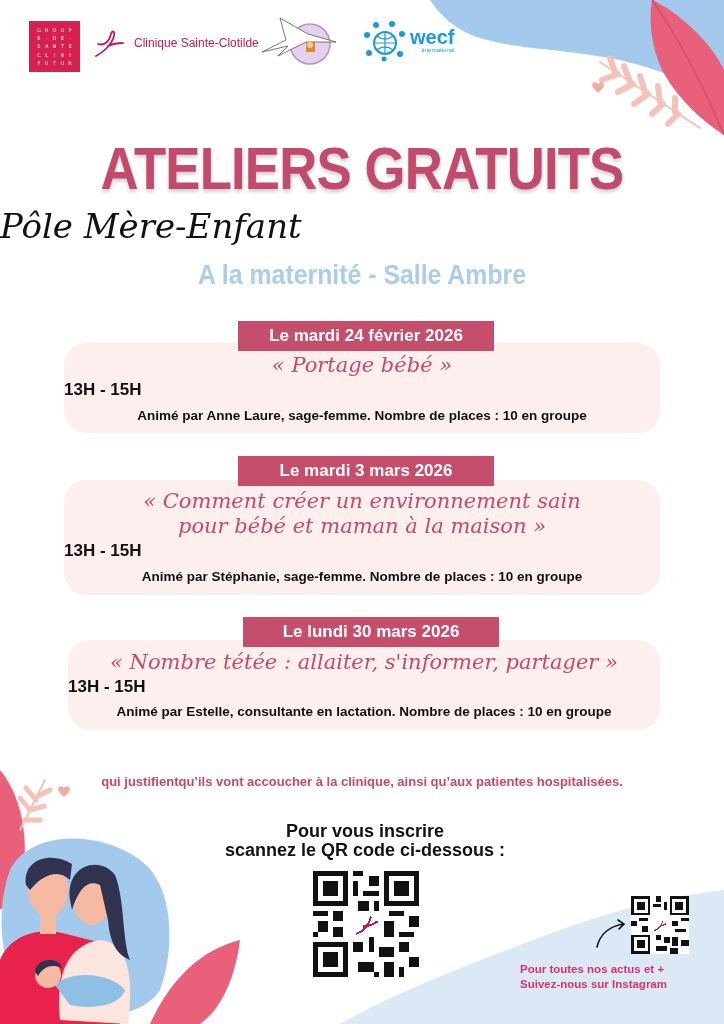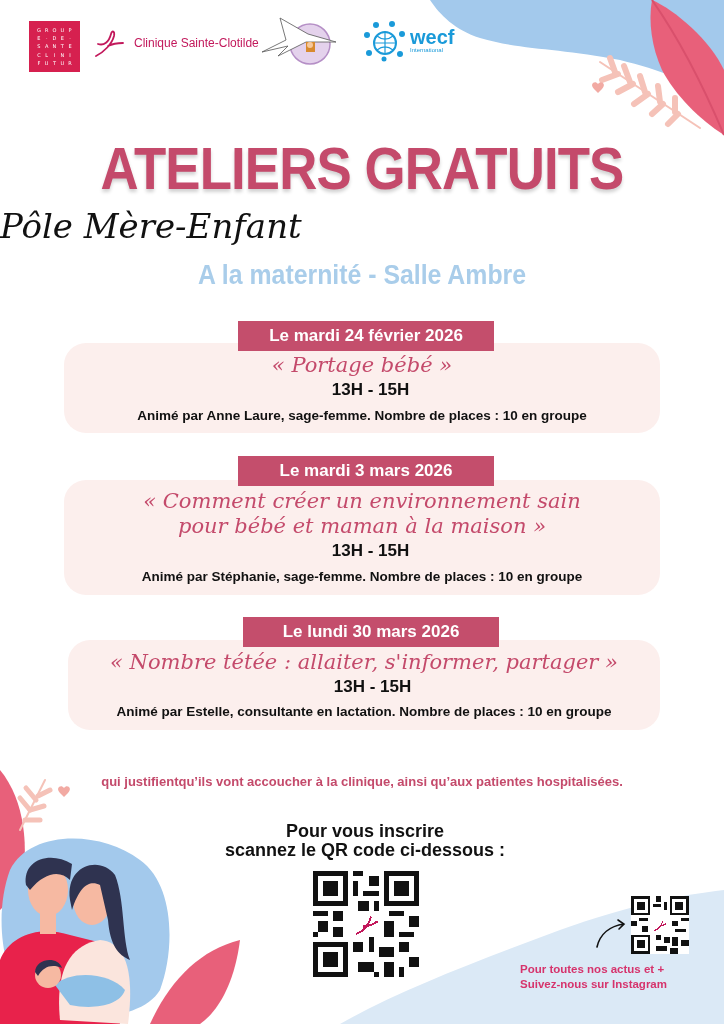--- a/index.html
+++ b/index.html
@@ -9,40 +9,40 @@
   .deco { position: absolute; pointer-events: none; }
 
   
   .logo-group { position: absolute; left: 29px; top: 21px; width: 51px; height: 51px; background: #d6204f;
     display: grid; grid-template-columns: repeat(5, 1fr); grid-template-rows: repeat(5,1fr);
     padding: 5px 6px; }
   .logo-group span { color: #fff; font-size: 5px; font-family: "DejaVu Sans", sans-serif; text-align: center; line-height: 8px; }
   .logo-clinique { position: absolute; left: 94px; top: 28px; display: flex; align-items: center; gap: 10px; }
   .logo-clinique .txt { color: #c2185b; font-size: 12px; font-family: "Liberation Sans", sans-serif; }
   .logo-cigogne { position: absolute; left: 258px; top: 12px; width: 84px; height: 56px; }
-  .logo-wecf { position: absolute; left: 362px; top: 20px; display: flex; align-items: center; gap: 2px; }
+  .logo-wecf { position: absolute; left: 362px; top: 20px; display: flex; align-items: center; gap: 2px; text-align: right; }
   .logo-wecf .name { color: #1a9ad9; font-weight: bold; font-size: 20px; line-height: 18px; font-family: "Liberation Sans", sans-serif; }
   .logo-wecf .sub { color: #1a9ad9; font-size: 6px; line-height: 8px; }
 
   
   .title { position: absolute; left: 0; width: 724px; top: 134px; text-align: center;
     font-family: "Liberation Sans", sans-serif; font-weight: bold; font-size: 60px; letter-spacing: -1px;
     color: #c44a6b; text-shadow: 0 3px 4px rgba(0,0,0,0.18); transform: scaleX(0.88); transform-origin: center; line-height: 70px; }
   .subtitle { position: absolute; left: 0; width: 600px; top: 205px; 
     font-family: "DejaVu Serif", serif; font-style: italic; font-size: 34px; color: #111; line-height: 42px; }
   .location { position: absolute; left: 0; width: 724px; top: 258px; text-align: center;
     font-family: "Liberation Sans", sans-serif; font-weight: bold; font-size: 27px; color: #a9cdea; line-height: 34px; transform: scaleX(0.92); }
 
   
   .card { position: absolute; background: #fcefed; border-radius: 22px; }
   .date-tag { position: absolute; background: #c44e6c; color: #fff; font-weight: bold; font-size: 17px;
     text-align: center; line-height: 30px; font-family: "Liberation Sans", sans-serif; }
   .w-title { position: absolute; left: 0; width: 100%; text-align: center; color: #c44a6b;
     font-family: "DejaVu Serif", serif; font-style: italic; font-size: 21px; line-height: 25px; }
-  .w-time { position: absolute; left: 0; width: 100%; text-align: center; font-weight: bold; font-size: 17px; color: #111; padding-left: 17px; }
+  .w-time { position: absolute; left: 0; width: 100%; font-weight: bold; font-size: 17px; color: #111; }
   .w-desc { position: absolute; left: 0; width: 100%; text-align: center; font-weight: bold; font-size: 13.5px; color: #111; }
 
   .notice { position: absolute; left: 60px; width: 604px; top: 772px; text-align: center; color: #c44a6b;
     font-weight: bold; font-size: 13px; line-height: 19px; }
   .register { position: absolute; left: 200px; width: 330px; top: 822px; text-align: center; color: #111;
     font-weight: bold; font-size: 18px; line-height: 19px; }
   .qr-main { position: absolute; left: 313px; top: 871px; width: 106px; height: 106px; }
   .qr-insta { position: absolute; left: 631px; top: 896px; width: 58px; height: 58px; }
   .insta-text { position: absolute; left: 520px; width: 200px; top: 962px; color: #d6336c;
     font-weight: bold; font-size: 11.5px; line-height: 15px; }

